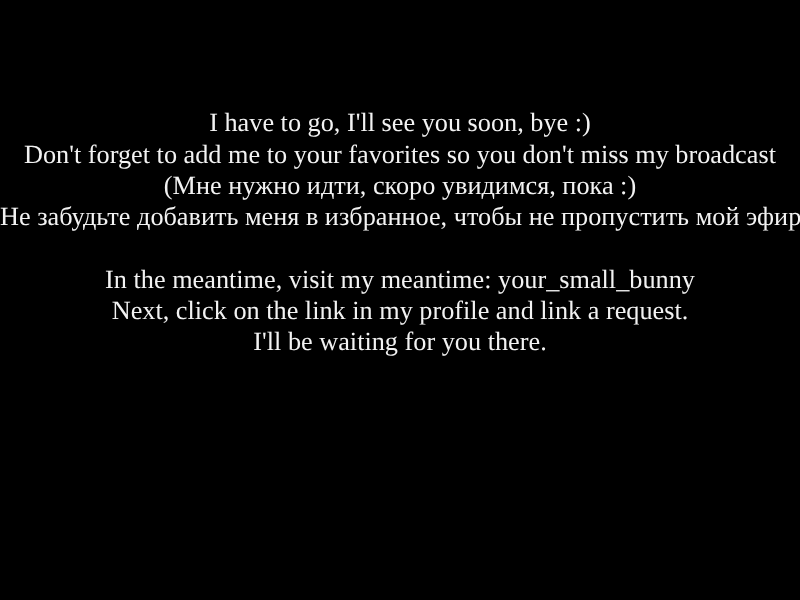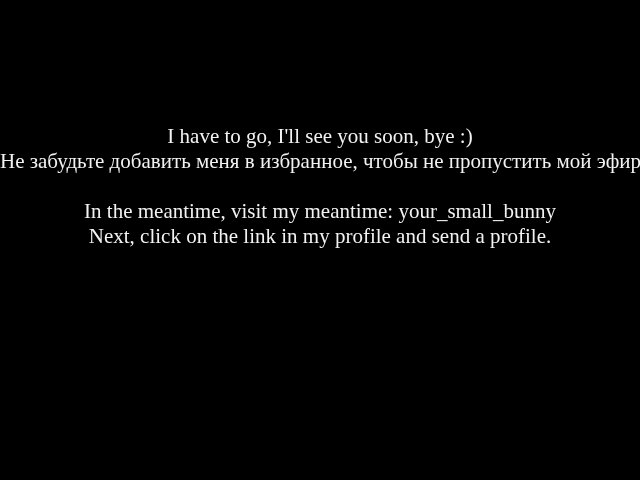--- a/index.html
+++ b/index.html
@@ -40,23 +40,26 @@
     height: 25px;
   }
 </style>
 </head>
 <body>
 
 <div class="screen">
 
   <div class="message-block">
     <div class="line">I have to go, I'll see you soon, bye :)</div>
+    <div class="line">Don't forget to add me to your favorites so you don't miss my broadcast</div>
+    <div class="line">(Мне нужно идти, скоро увидимся, пока :)</div>
     <div class="line">Не забудьте добавить меня в избранное, чтобы не пропустить мой эфир)</div>
   </div>
 
   <div class="block-gap"></div>
 
   <div class="message-block">
     <div class="line">In the meantime, visit my meantime: your_small_bunny</div>
-    <div class="line">Next, click on the link in my profile and send a profile.</div>
+    <div class="line">Next, click on the link in my profile and link a request.</div>
+    <div class="line">I'll be waiting for you there.</div>
   </div>
 
 </div>
 
 </body></html>

